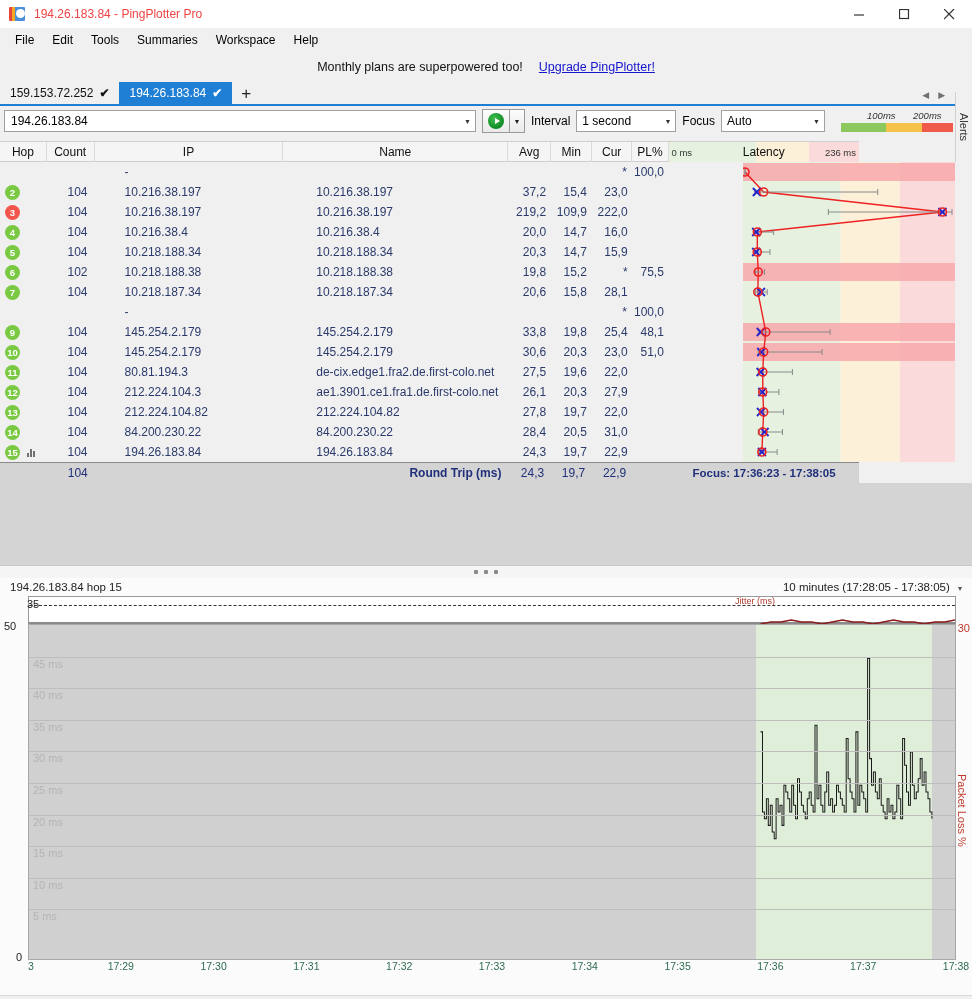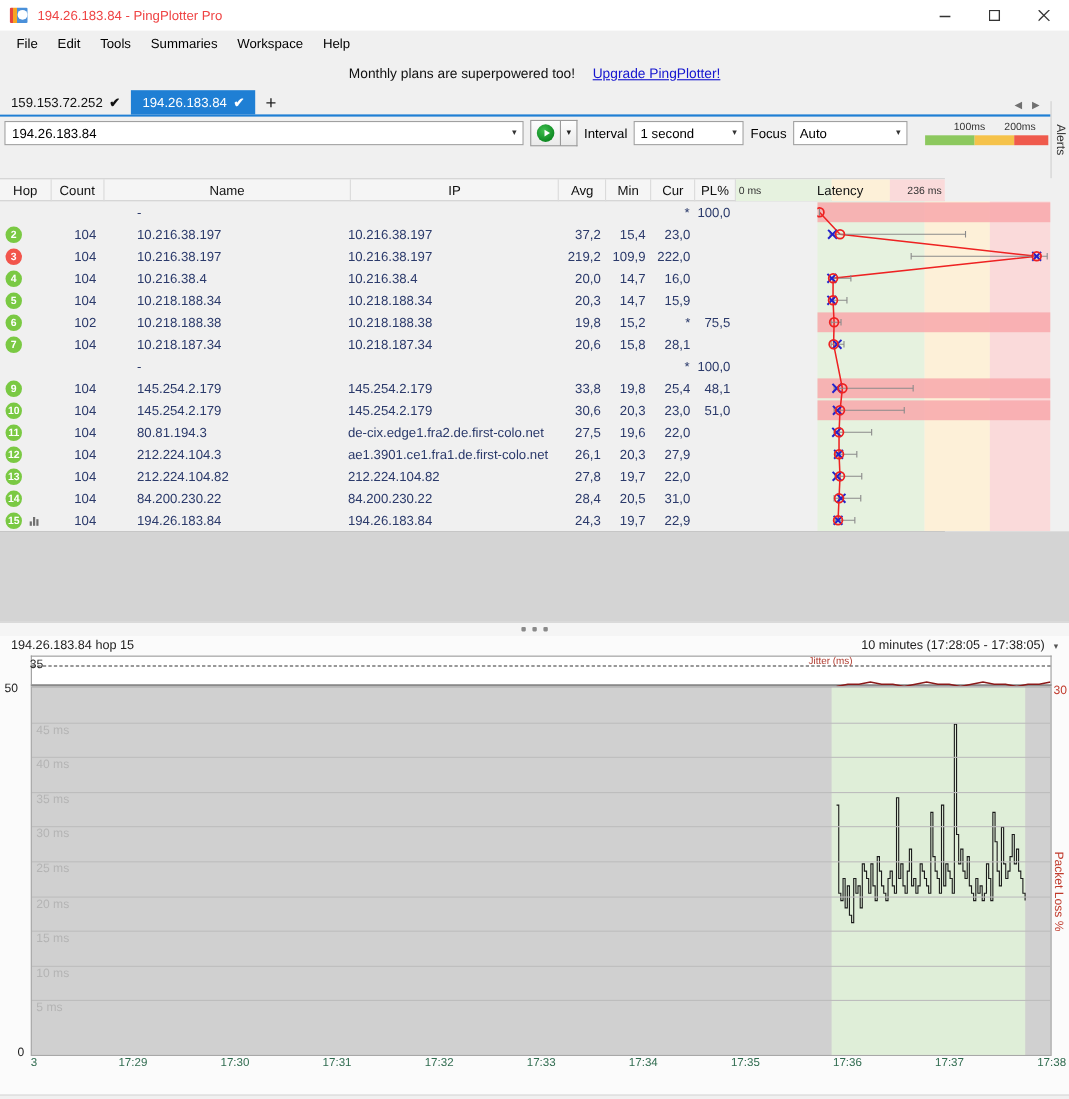--- a/index.html
+++ b/index.html
@@ -74,34 +74,34 @@
     background: linear-gradient(#fdfdfd,#eaeaea); display: flex; align-items: center; justify-content: center; font-size: 7px; color: #222; }
   .tb-label { font-size: 12px; color: #000; }
   .tb-select {
     height: 22px; background: #fff; border: 1px solid #a0a0a0; display: flex; align-items: center;
     padding: 0 4px 0 5px; font-size: 12px; color: #000;
   }
   .tb-select.interval { width: 100px; }
   .tb-select.focus { width: 104px; }
   .legend { margin-left: 10px; width: 112px; }
   .legend-labels { display: flex; font-size: 9.5px; color: #333; height: 13px; position: relative; }
-  .legend-labels span { position: absolute; }
+  .legend-labels span { position: absolute; font-style: italic; }
   .legend-bar { height: 9px; display: flex; }
   .legend-bar i { display: block; height: 9px; }
 
   
   .alerts-tab {
     position: absolute; right: 0; top: 92px; width: 17px; height: 70px;
     background: #f0f0f0; border-left: 1px solid #d0d0d0;
     display: flex; align-items: center; justify-content: center;
   }
   .alerts-tab span { writing-mode: vertical-rl; font-size: 11px; color: #333; }
 
   
-  .grid { position: absolute; left: 0; top: 162px; width: 859px; }
+  .grid { position: absolute; left: 0; top: 141px; width: 859px; }
   .grid-header { display: flex; height: 21px; background: #f5f5f5; border-top: 1px solid #cfcfcf; border-bottom: 1px solid #cfcfcf; }
   .gh { font-size: 12px; color: #111; display: flex; align-items: center; justify-content: center;
         border-right: 1px solid #dadada; height: 20px; }
   .c-hop { width: 52px; } .c-count { width: 53px; } .c-ip { width: 210px; }
   .c-name { width: 250px; } .c-avg { width: 48px; } .c-min { width: 45px; }
   .c-cur { width: 45px; } .c-pl { width: 40px; } .c-lat { width: 212px; }
   .gh.c-lat { position: relative; justify-content: center; border-right: none; padding: 0; overflow: hidden; }
   .lat-hdr-left { position: absolute; left: 3px; font-size: 9.5px; color: #333; }
   .lat-hdr-right { position: absolute; right: 3px; font-size: 9.5px; color: #333; }
   .lat-hdr-bg { position: absolute; inset: 0; display: flex; }
@@ -264,22 +264,22 @@
   </div>
 
   <div class="alerts-tab">
     <span>Alerts</span>
   </div>
 
   <div class="grid">
     <div class="grid-header">
       <div class="gh c-hop">Hop</div>
       <div class="gh c-count">Count</div>
+      <div class="gh c-ip">IP</div>
       <div class="gh c-name">Name</div>
-      <div class="gh c-ip">IP</div>
       <div class="gh c-avg">Avg</div>
       <div class="gh c-min">Min</div>
       <div class="gh c-cur">Cur</div>
       <div class="gh c-pl">PL%</div>
       <div class="gh c-lat">
         <div class="lat-hdr-bg">
             <i style="width:46%;background:#e6f2df"></i>
             <i style="width:28%;background:#fdf0d8"></i>
             <i style="width:26%;background:#fadada"></i>
           </div>

